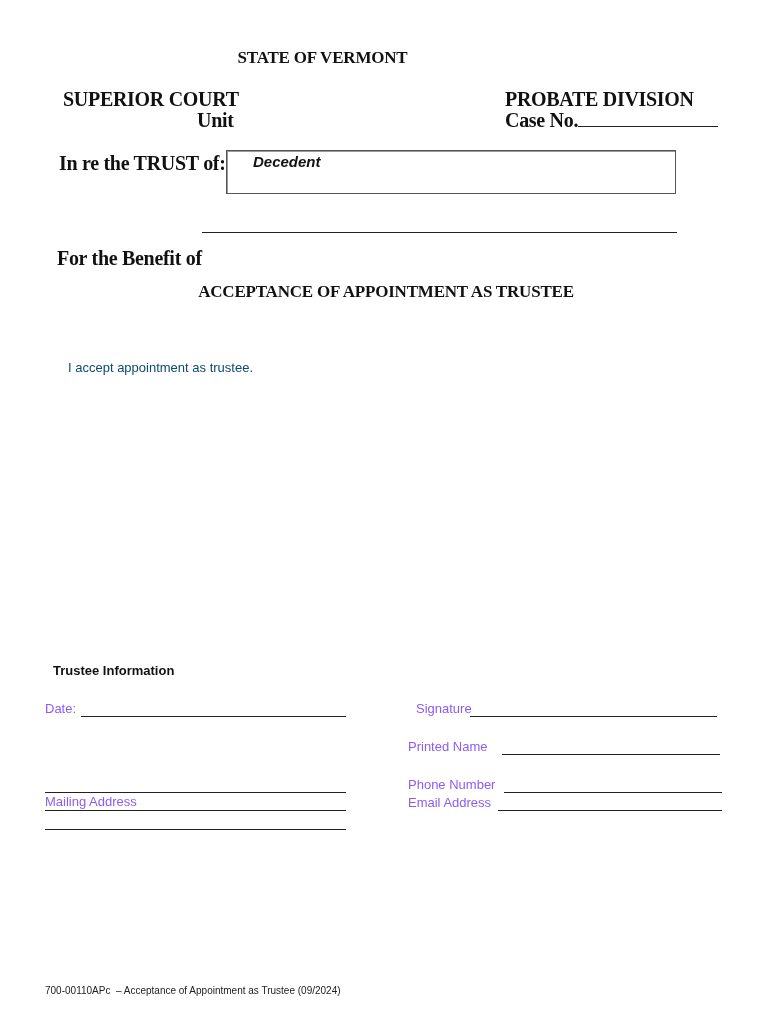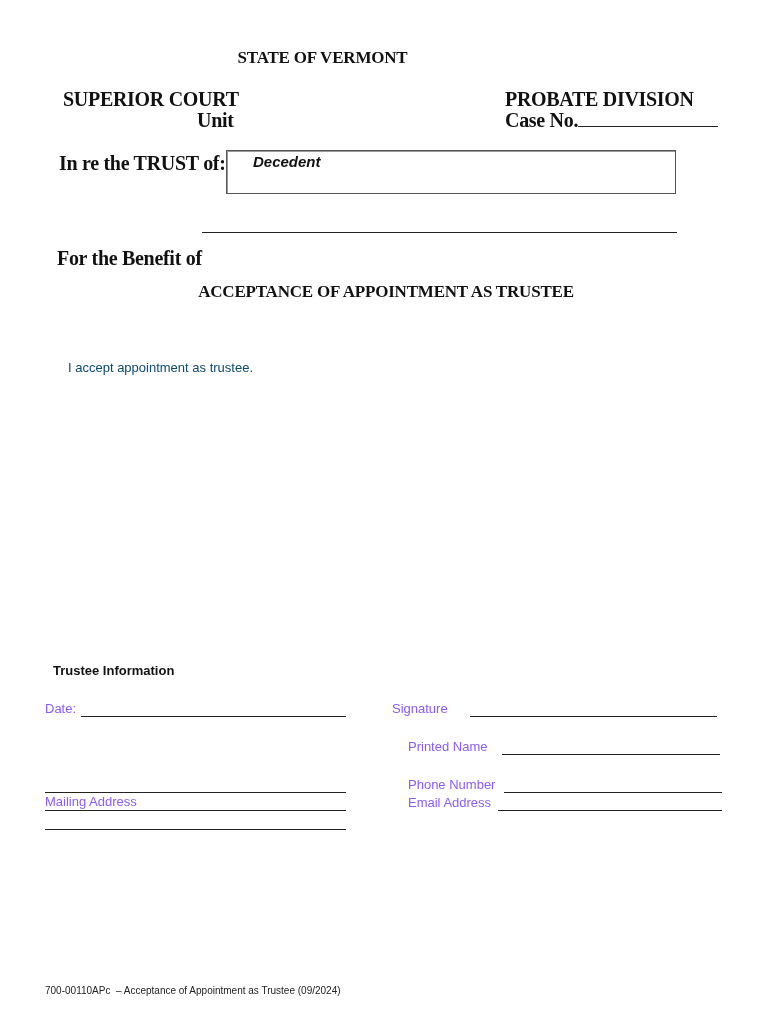--- a/index.html
+++ b/index.html
@@ -44,21 +44,21 @@
 <div class="abs sans" style="left:45px; top:663px; font-size:13px; font-weight:bold;margin-left:8px;">Trustee Information</div>
 
 <div class="abs sans lbl" style="left:45px; top:701px;">Date:</div>
 <div class="line" style="left:81px; top:716px; width:265px;"></div>
 
 <div class="abs sans lbl" style="left:45px; top:758px;margin-top:36px;">Mailing Address</div>
 <div class="line" style="left:45px; top:792px; width:301px;"></div>
 <div class="line" style="left:45px; top:810px; width:301px;"></div>
 <div class="line" style="left:45px; top:829px; width:301px;"></div>
 
-<div class="abs sans lbl" style="left:392px; top:701px;text-align:right;">Signature</div>
+<div class="abs sans lbl" style="left:416px; top:701px;text-align:right;">Signature</div>
 <div class="line" style="left:470px; top:716px; width:247px;"></div>
 
 <div class="abs sans lbl" style="left:408px; top:739px;">Printed Name</div>
 <div class="line" style="left:502px; top:754px; width:218px;"></div>
 
 <div class="abs sans lbl" style="left:408px; top:777px;">Phone Number</div>
 <div class="line" style="left:504px; top:792px; width:218px;"></div>
 
 <div class="abs sans lbl" style="left:408px; top:795px;">Email Address</div>
 <div class="line" style="left:498px; top:810px; width:224px;"></div>

